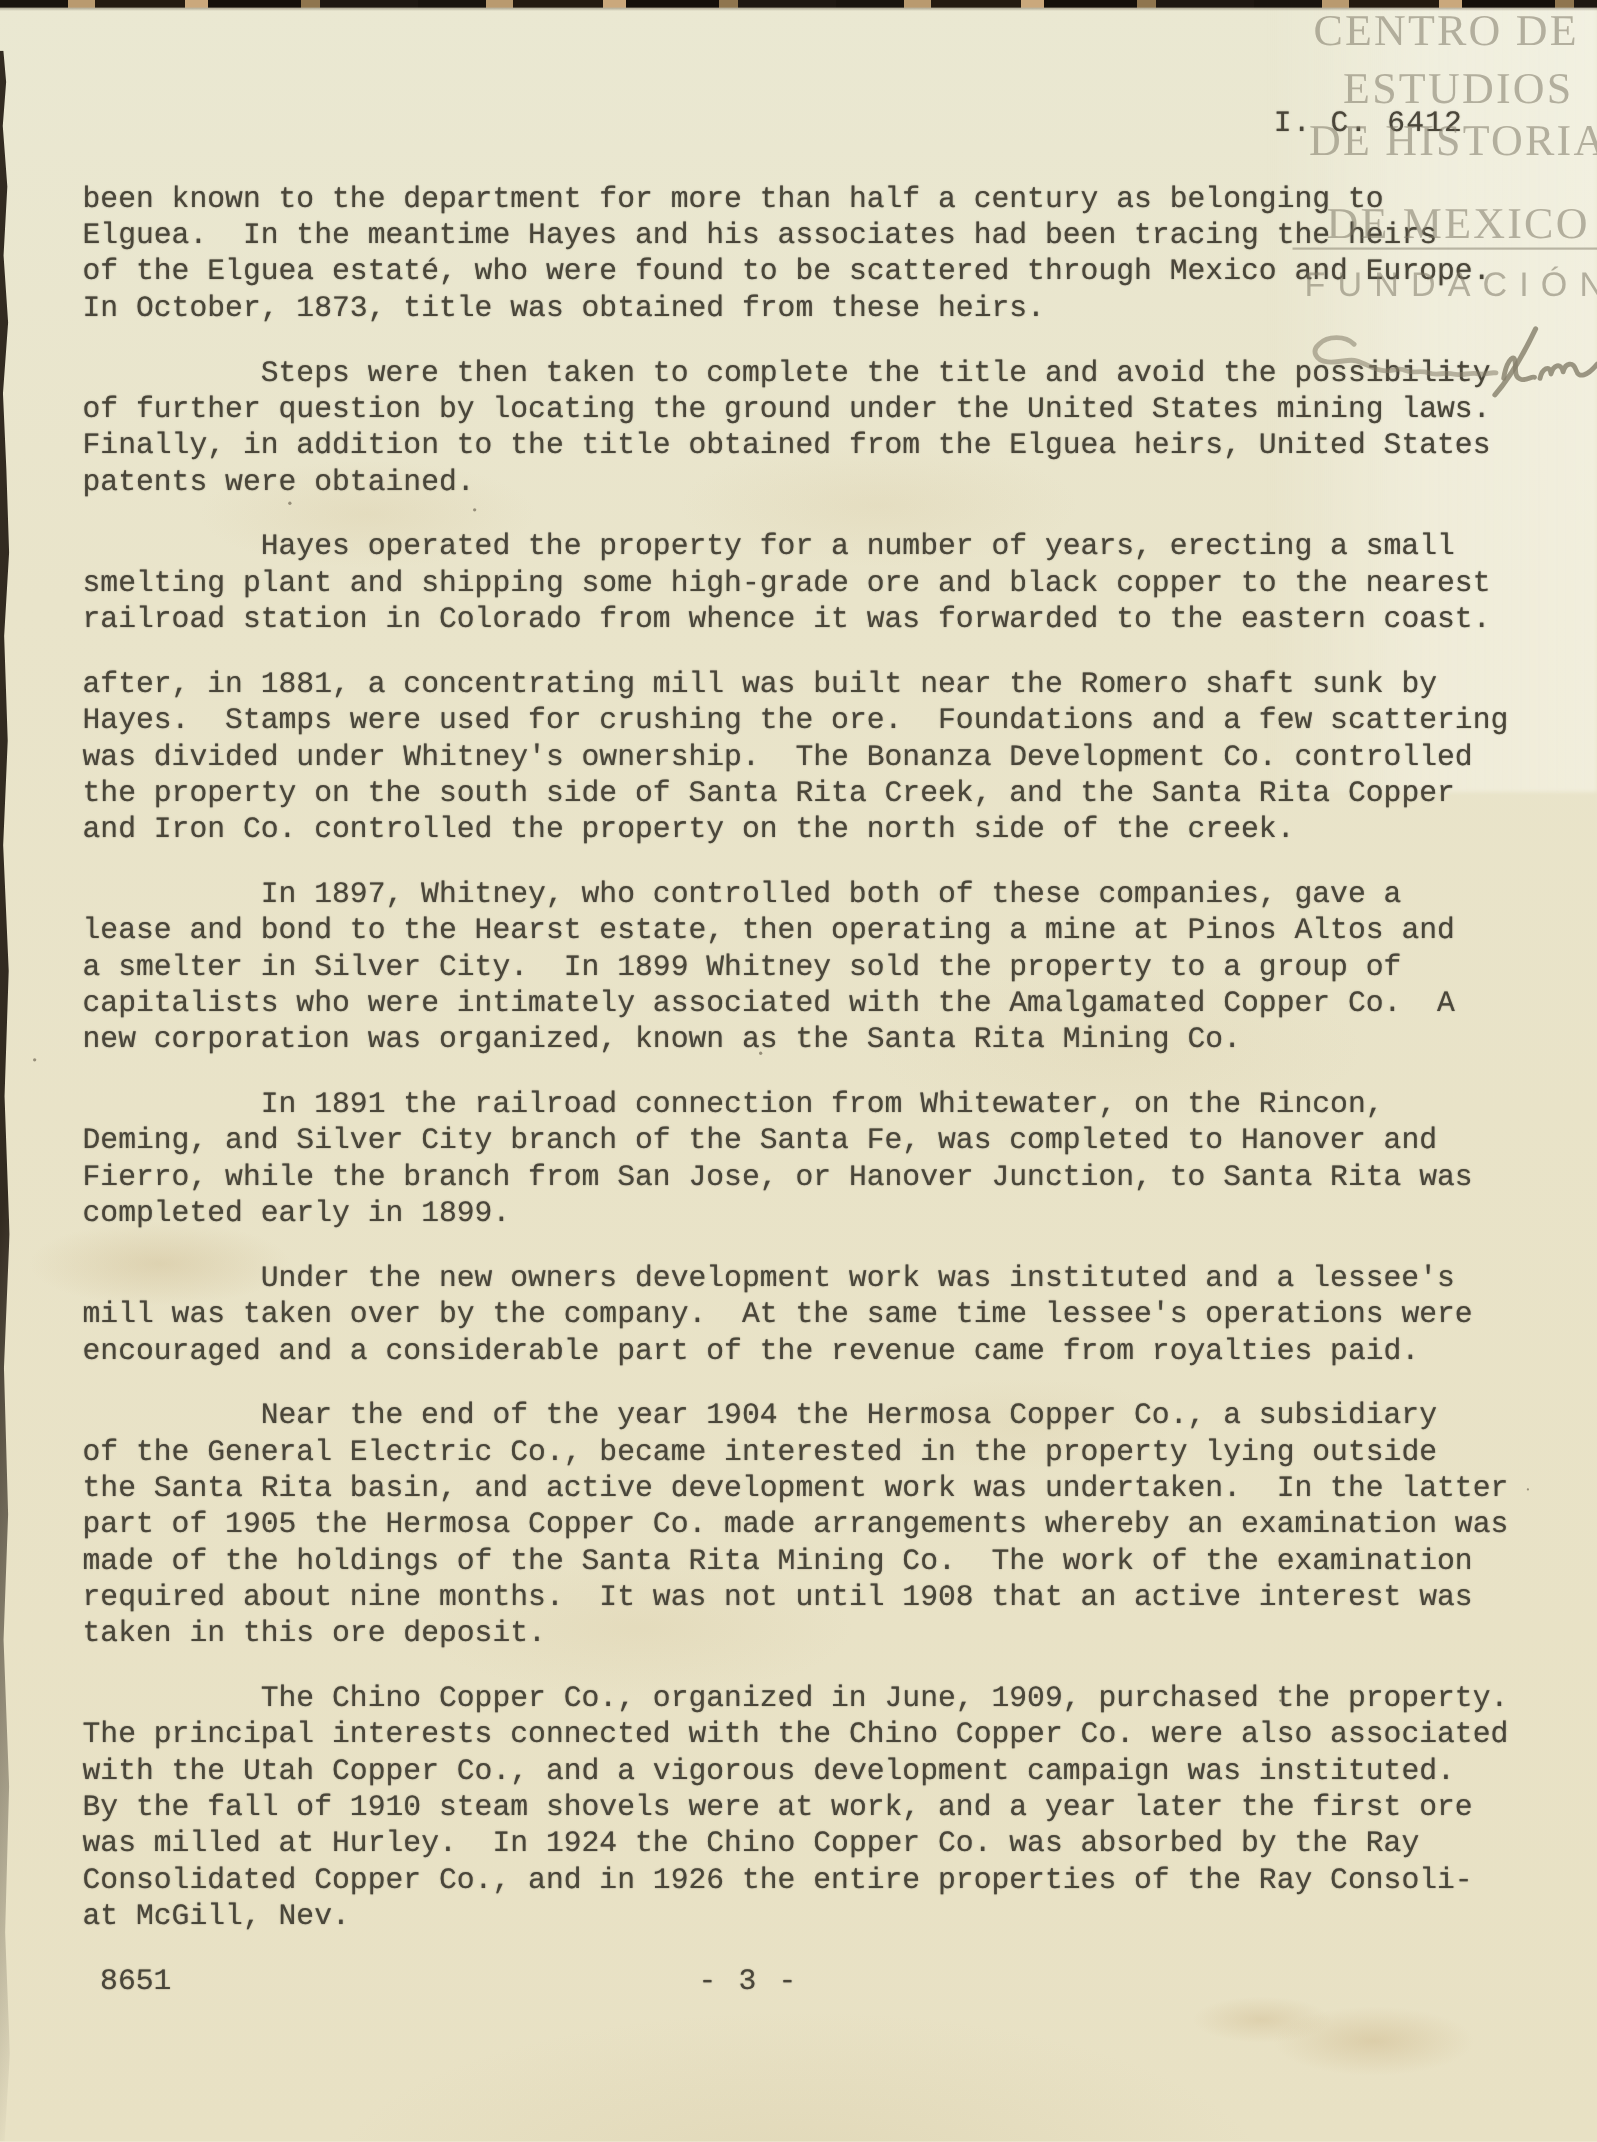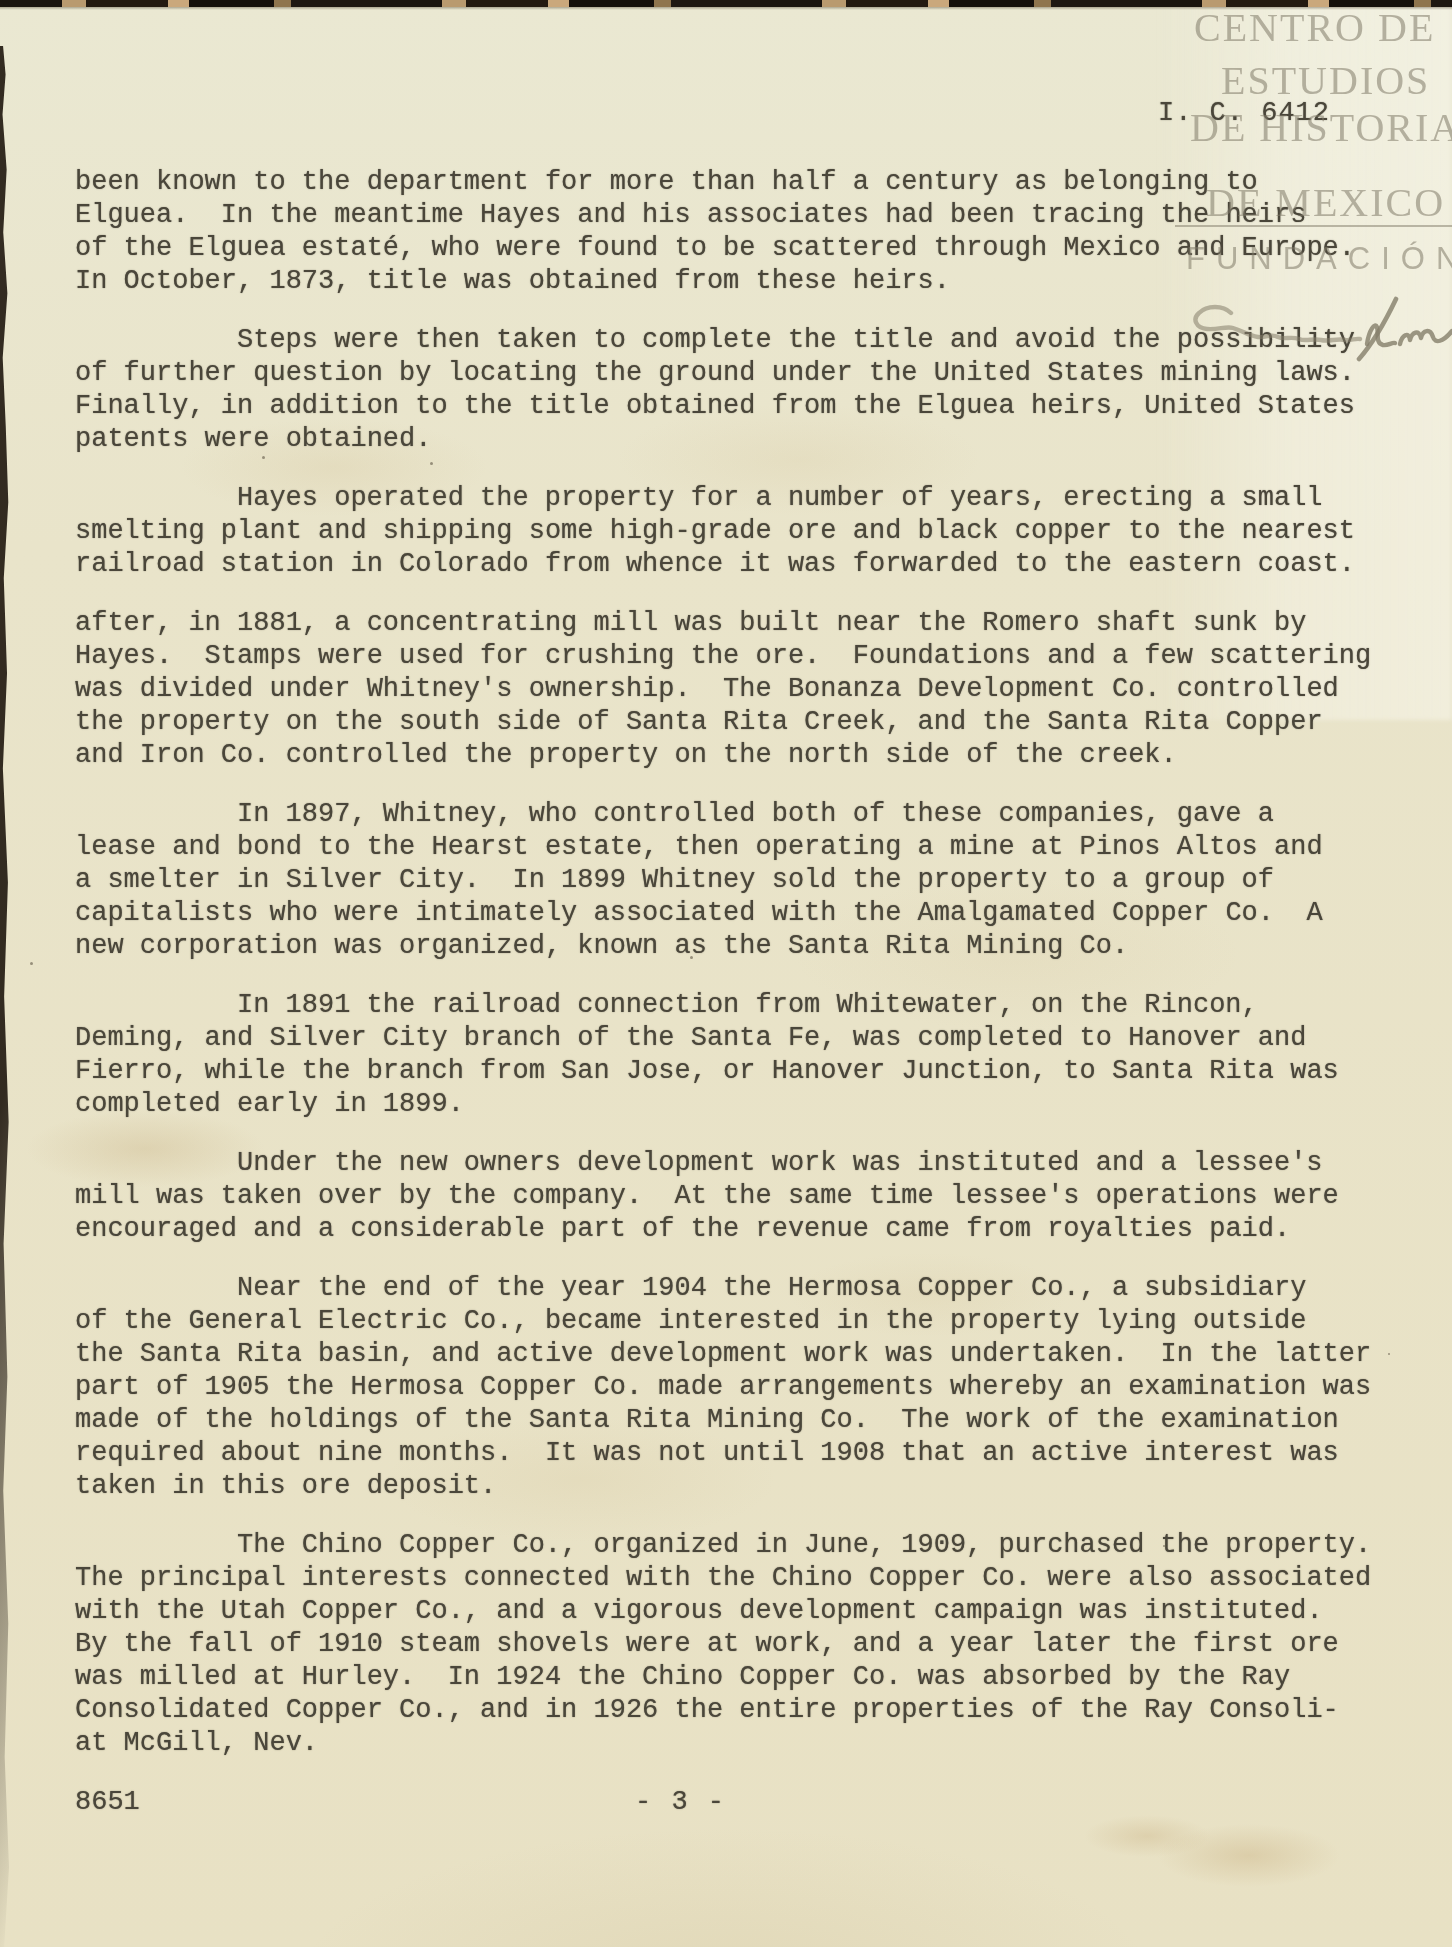--- a/index.html
+++ b/index.html
@@ -63,21 +63,21 @@
   
   .typed{color:var(--ink);text-shadow:0 0 1.2px rgba(74,70,58,.72);}
   .reference{position:absolute;left:1158px;top:98px;font-size:27px;letter-spacing:1px;z-index:2;white-space:pre;}
   .doc-body{position:absolute;left:75px;top:166px;width:1345px;font-size:27px;line-height:33px;z-index:2;}
   .paragraph{margin-bottom:26px;}
   .paragraph:last-of-type{margin-bottom:0;}
   .text-line{white-space:pre;}
   .paragraph.indented .text-line.first{padding-left:162px;}
 
   .footer-row{position:relative;height:33px;white-space:pre;}
-  .footer-left{position:absolute;left:0;top:0;}
+  .footer-left{position:absolute;left:16px;top:0;}
   .footer-center{position:absolute;left:560px;top:0;letter-spacing:2px;}
 
   
   .watermark{position:absolute;inset:0;z-index:4;pointer-events:none;margin-left:13px;}
   .wm-serif{
     position:absolute;font-family:"Liberation Serif","DejaVu Serif",serif;
     font-size:40px;letter-spacing:2px;color:var(--watermark);opacity:.55;
     mix-blend-mode:multiply;white-space:pre;
   }
   .wm-1{left:1181px;top:4px;}

